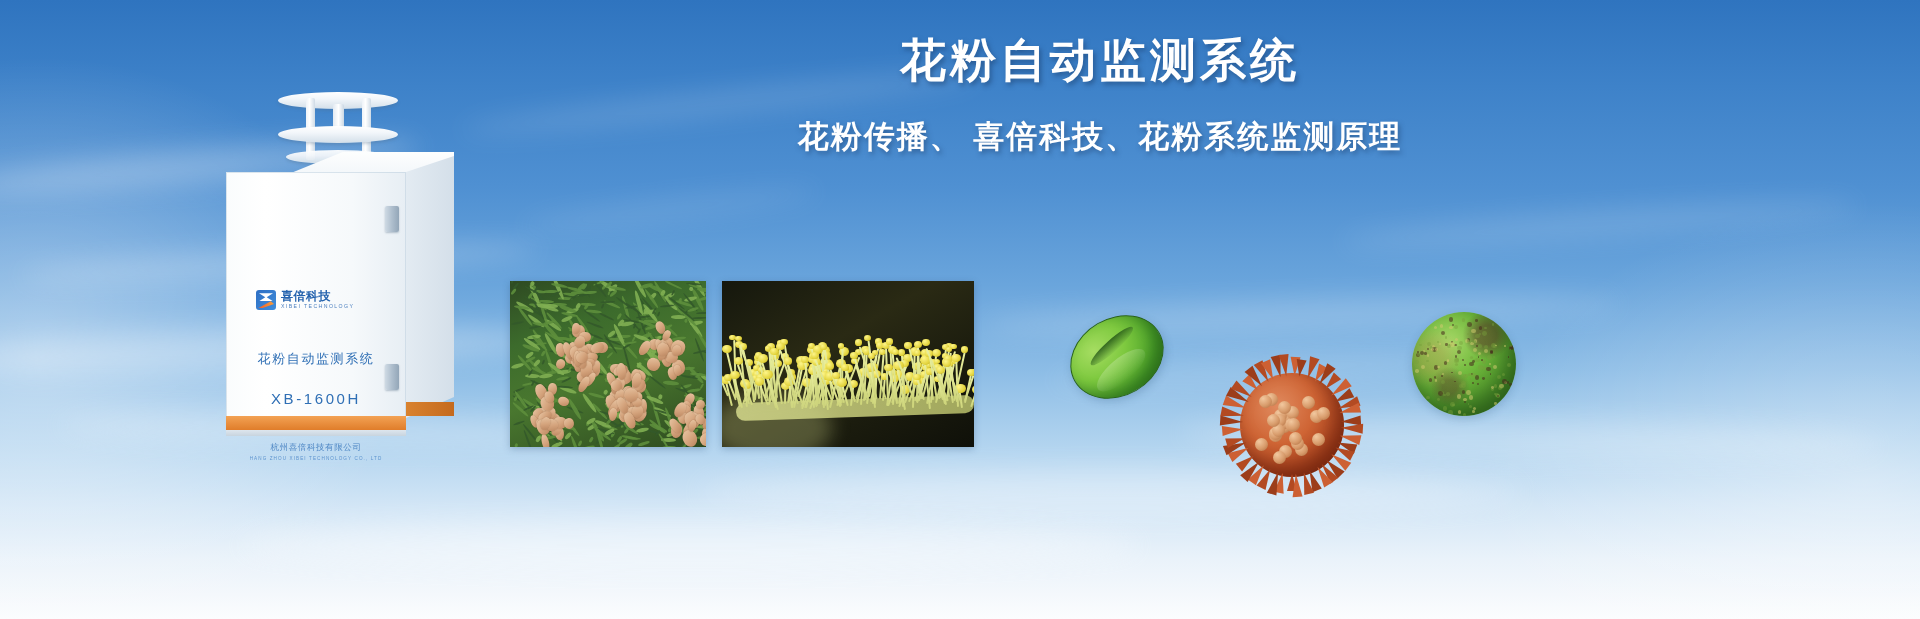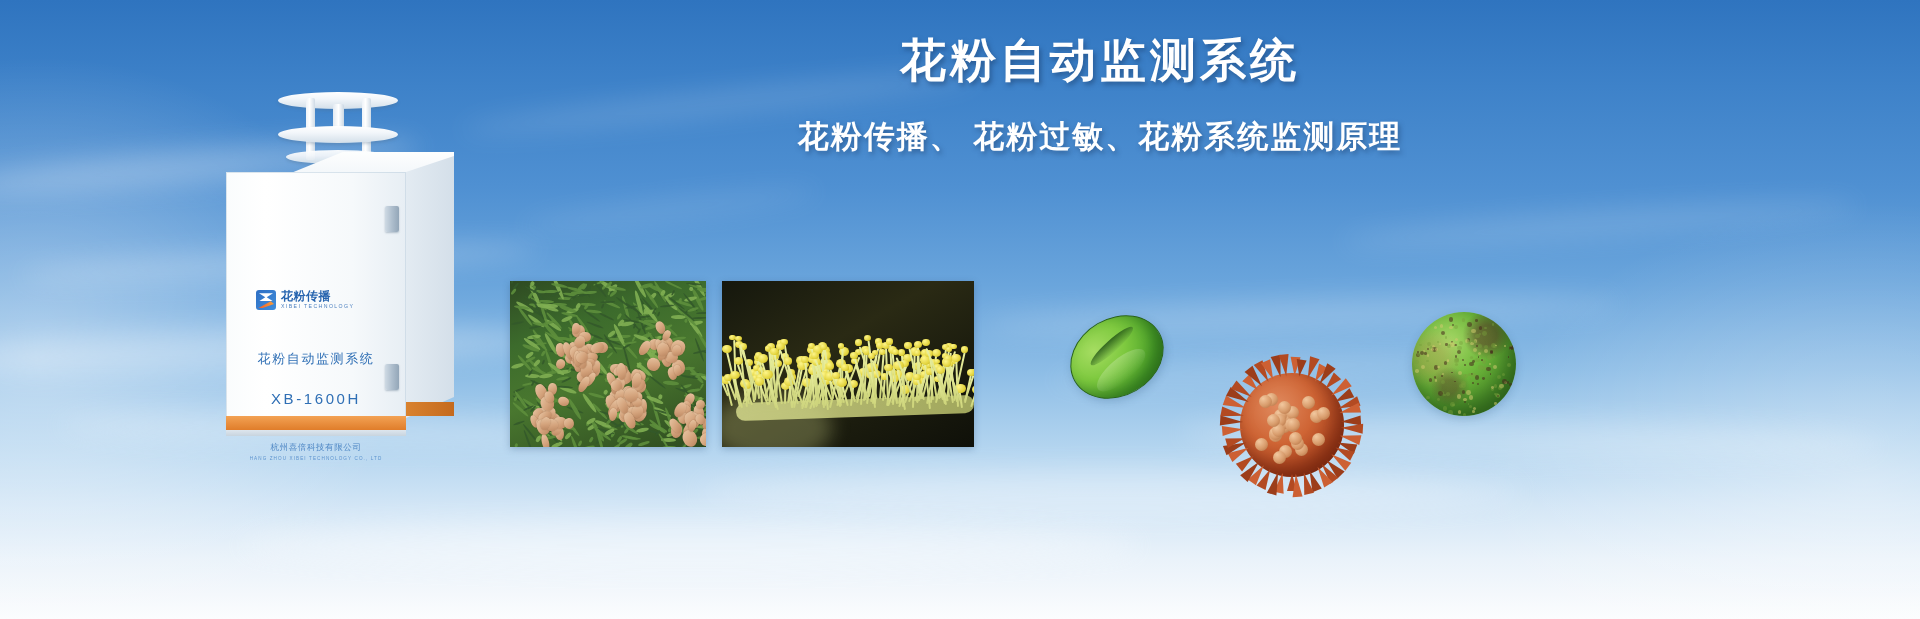--- a/index.html
+++ b/index.html
@@ -286,40 +286,40 @@
     </div>
 
     <div class="cab-top"></div>
     <div class="cab-side"></div>
     <div class="cab-base-side"></div>
 
     <div class="cab-face">
       <div class="logo-wrap">
         <div class="logo-mark"></div>
         <div>
-          <div class="logo-cn">花粉传播</div>
+          <div class="logo-cn">喜倍科技</div>
           <div class="logo-en">XIBEI  TECHNOLOGY</div>
         </div>
       </div>
       <div class="panel-title">花粉自动监测系统</div>
       <div class="panel-model">XB-1600H</div>
       <div class="panel-company">杭州喜倍科技有限公司</div>
       <div class="panel-company-en">HANG ZHOU XIBEI TECHNOLOGY CO., LTD</div>
     </div>
 
     <div class="latch latch-a"></div>
     <div class="latch latch-b"></div>
 
     <div class="cab-base"></div>
     <div class="cab-foot"></div>
   </div>
 
   <div id="headline">
     <div class="h-title">花粉自动监测系统</div>
-    <div class="h-desc">花粉传播、 花粉过敏、花粉系统监测原理</div>
+    <div class="h-desc">花粉传播、 喜倍科技、花粉系统监测原理</div>
   </div>
 
   <div class="photo" id="photo-cedar">
     <div id="cedar-gen">
         <div class="needle needle-d" style="left:0px;top:0px;width:4px;height:1.6px;transform:rotate(-75deg);"></div>
         <div class="needle needle-d" style="left:15.800341283742455px;top:29.781521593897196px;width:19.094155695047448px;height:1.8943837463782984px;transform:rotate(27.914697920778053deg);"></div>
         <div class="needle needle-l" style="left:166.16664096625027px;top:137.89863760872868px;width:22.01573176823149px;height:3.7039712932735713px;transform:rotate(47.83453478339652deg);"></div>
         <div class="needle needle-d" style="left:30.691225213580765px;top:79.95298750933944px;width:5.185023338379324px;height:2.3347691650236815px;transform:rotate(-66.92029542014097deg);"></div>
         <div class="needle needle-d" style="left:55.52127180529715px;top:128.30259228589057px;width:17.982891927713297px;height:1.7817175467615016px;transform:rotate(20.337899507136115deg);"></div>
         <div class="needle" style="left:93.3007981029914px;top:22.486117705891957px;width:18.390771874932398px;height:3.0544021792064084px;transform:rotate(23.118899147266347deg);"></div>

